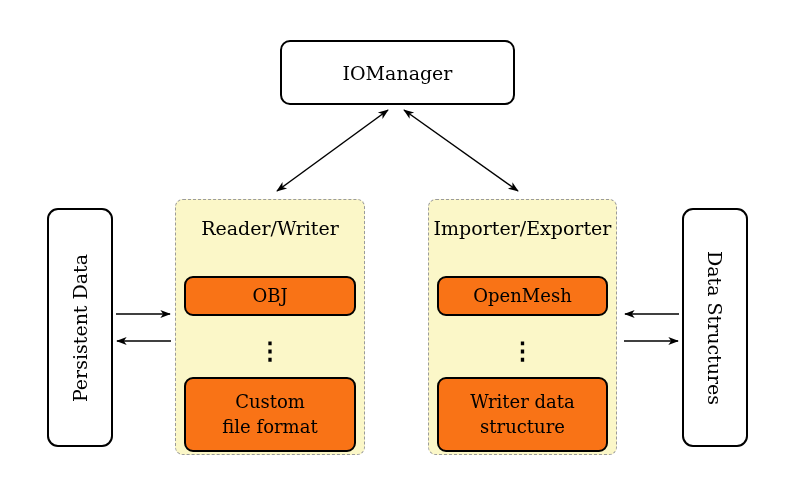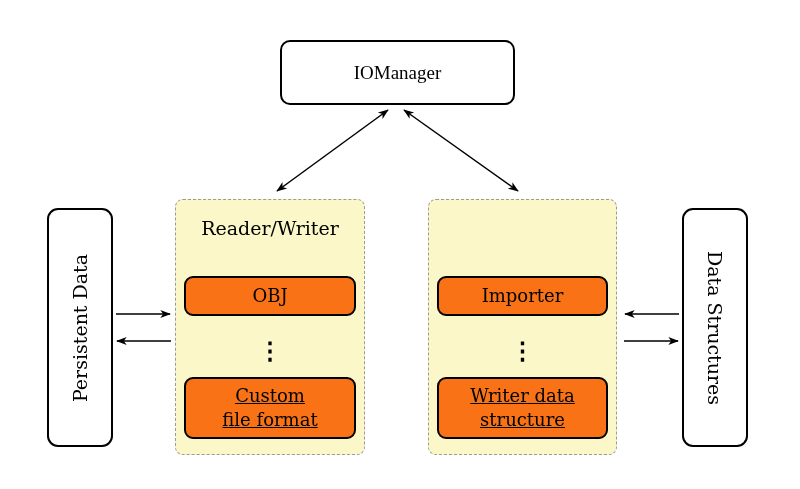--- a/index.html
+++ b/index.html
@@ -22,21 +22,21 @@
   .node-box {
     border: 2px solid #000000;
     border-radius: 10px;
     background: #ffffff;
     display: flex;
     align-items: center;
     justify-content: center;
     font-size: 19px;
     box-sizing: border-box;
   }
-  #iomanager { left: 280px; top: 40px; width: 235px; height: 65px; font-family: Liberation Serif, serif; }
+  #iomanager { left: 280px; top: 40px; width: 235px; height: 65px; }
 
   
   .vert-node {
     border: 2.5px solid #000000;
     border-radius: 11px;
     background: #ffffff;
     display: flex;
     align-items: center;
     justify-content: center;
     box-sizing: border-box;
@@ -75,21 +75,21 @@
     display: flex;
     align-items: center;
     justify-content: center;
     text-align: center;
     font-size: 18px;
     line-height: 1.35;
     white-space: pre-line;
     box-sizing: border-box;
   }
   .inner-top    { top: 76px;  height: 40px; }
-  .inner-bottom { top: 177px; height: 62px; text-decoration: underline; }
+  .inner-bottom { top: 177px; height: 75px; }
   .dots {
     position: absolute;
     left: 0; right: 0;
     top: 126px;
     height: 48px;
     display: flex;
     align-items: center;
     justify-content: center;
     font-size: 24px;
     font-weight: bold;
@@ -124,21 +124,22 @@
 
   <div id="reader-writer" class="abs group">
     <div class="group-title">Reader/Writer</div>
     <div class="inner-box inner-top">OBJ</div>
     <div class="dots">⋮</div>
     <div class="inner-box inner-bottom">Custom
 file format</div>
   </div>
 
   <div id="importer-exporter" class="abs group">
-    <div class="inner-box inner-top">Importer</div>
+    <div class="group-title">Importer/Exporter</div>
+    <div class="inner-box inner-top">OpenMesh</div>
     <div class="dots">⋮</div>
     <div class="inner-box inner-bottom">Writer data
 structure</div>
   </div>
 
   <svg id="arrow-layer" viewBox="0 0 800 489" xmlns="http://www.w3.org/2000/svg">
     <defs>
       <marker id="ah" viewBox="0 0 10 8" refX="9.2" refY="4" markerWidth="11" markerHeight="9" orient="auto-start-reverse" markerUnits="userSpaceOnUse">
         <path d="M0.4,0.4 L10,4 L0.4,7.6 L3,4 Z" fill="#000000"></path>
       </marker>

